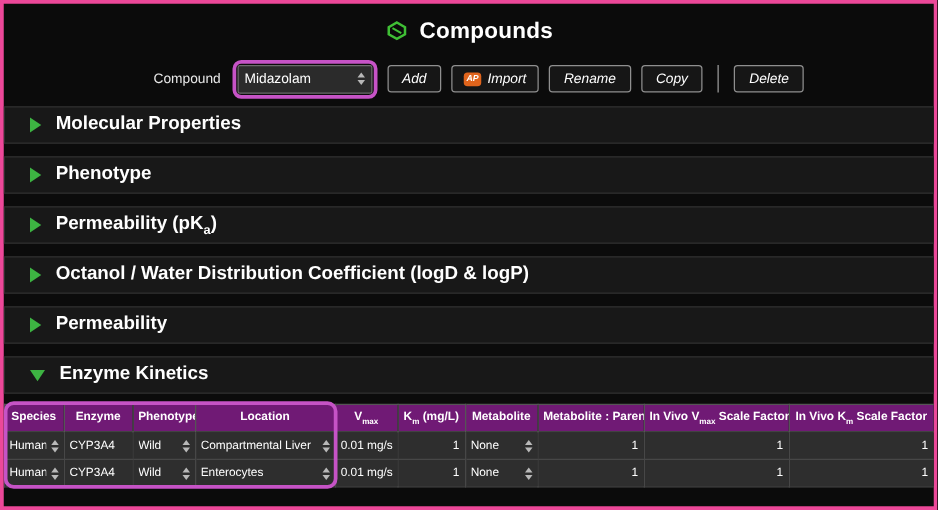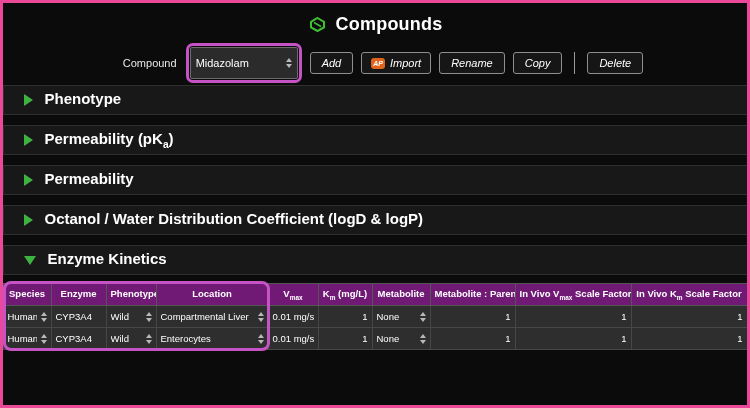--- a/index.html
+++ b/index.html
@@ -26,21 +26,21 @@
   
   .toolbar {
     height:36px; display:flex; align-items:center;
     padding:0 10px; gap:8px; flex:0 0 auto;margin-left:16px;
   }
   .toolbar .lbl { font-size:11px; color:#e8e8e8; margin-right:1px; }
   .select-highlight {
     border:3px solid #c653c6; border-radius:7px; padding:1px;
   }
   .select {
-    width:108px; height:32px; background:#2b2b2b;
+    width:108px; height:23px; background:#2b2b2b;
     border:1px solid #6b6b6b; border-radius:2px;
     display:flex; align-items:center; padding:0 5px;
     font-size:11px; cursor:default;
   }
   .select .val { flex:1; white-space:nowrap; overflow:hidden; }
   .spin { display:inline-flex; flex-direction:column; gap:2px; margin-left:4px; }
   .spin::before { content:""; border-left:3px solid transparent; border-right:3px solid transparent; border-bottom:4px solid #b9b9b9; }
   .spin::after  { content:""; border-left:3px solid transparent; border-right:3px solid transparent; border-top:4px solid #b9b9b9; }
 
   .btn {
@@ -120,39 +120,43 @@
       <span>Import</span>
     </button>
     <button class="btn">Rename</button>
     <button class="btn">Copy</button>
     <span class="tb-divider"></span>
     <button class="btn">Delete</button>
   </div>
 
   <div class="sections">
 
+    <div class="section">
+      <span class="arrow-right"></span>
+      <span class="label"><span>Molecular Properties</span><sub></sub><span></span></span>
+    </div>
 
     <div class="section">
       <span class="arrow-right"></span>
       <span class="label"><span>Phenotype</span><sub></sub><span></span></span>
     </div>
 
     <div class="section">
       <span class="arrow-right"></span>
       <span class="label"><span>Permeability (pK</span><sub>a</sub><span>)</span></span>
     </div>
 
     <div class="section">
       <span class="arrow-right"></span>
+      <span class="label"><span>Octanol / Water Distribution Coefficient (logD &amp; logP)</span><sub></sub><span></span></span>
+    </div>
+
+    <div class="section">
+      <span class="arrow-right"></span>
       <span class="label"><span>Permeability</span><sub></sub><span></span></span>
-    </div>
-
-    <div class="section">
-      <span class="arrow-right"></span>
-      <span class="label"><span>Octanol / Water Distribution Coefficient (logD &amp; logP)</span><sub></sub><span></span></span>
     </div>
 
     <div class="section" style="margin-bottom:4px;">
       <span class="arrow-down"></span>
       <span class="label"><span>Enzyme Kinetics</span><sub></sub><span></span></span>
     </div>
 
     <div class="table-wrap">
       <table>
         <colgroup>

